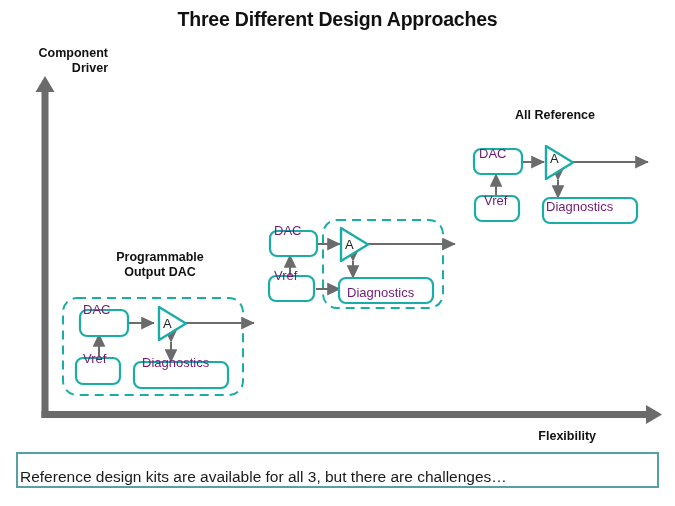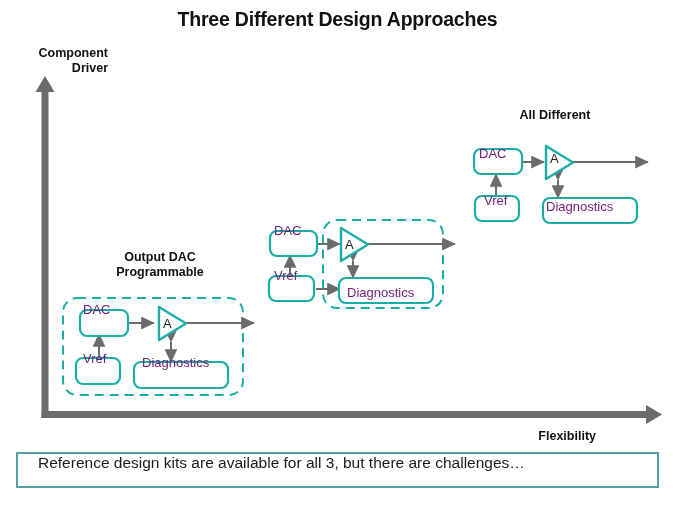--- a/index.html
+++ b/index.html
@@ -104,22 +104,22 @@
   .caption {
     position: absolute;
     left: 16px;
     top: 452px;
     width: 643px;
     height: 36px;
     box-sizing: border-box;
     border: 2px solid #55a0a0;
     background: #ffffff;
     display: flex;
-    align-items: flex-start;
-    padding-left: 20px;
+    align-items: flex-end;
+    padding-left: 2px;
     font-size: 15.5px;
     color: #1a1a1a;
     font-family: "Liberation Sans", sans-serif;
   }
 </style>
 </head>
 <body>
 
 <div id="slide">
 
@@ -145,22 +145,22 @@
 
   <div class="axis-label y">
     <div>Component</div>
     <div>Driver</div>
   </div>
   <div class="axis-label x">Flexibility</div>
 
   <div class="group" style="left:60px; top:250px; width:200px; height:150px;">
 
     <div class="group-title" style="left:0px; top:0px; width:200px;">
+      <div>Programmable</div>
       <div>Output DAC</div>
-      <div>Programmable</div>
     </div>
 
     <svg class="grp-svg" width="200" height="150" viewBox="0 0 200 150">
       <defs>
         <marker id="g1ar" markerWidth="7" markerHeight="7" refX="6.4" refY="3.2" orient="auto" markerUnits="strokeWidth">
           <path d="M0,0 L6.8,3.2 L0,6.4 Z" fill="#6b6b6b"></path>
         </marker>
         <marker id="g1arU" markerWidth="7" markerHeight="7" refX="6.4" refY="3.2" orient="auto" markerUnits="strokeWidth">
           <path d="M0,0 L6.8,3.2 L0,6.4 Z" fill="#6b6b6b"></path>
         </marker>
@@ -216,21 +216,21 @@
 
       <rect x="74" y="95" width="94" height="25" rx="7" ry="7" fill="#ffffff" stroke="#1aada8" stroke-width="2.2"></rect>
 
       <path d="M76,45 L76,78 L103,61.5 Z" fill="#ffffff" stroke="#1aada8" stroke-width="2.4" stroke-linejoin="round"></path>
     </svg>
   </div>
 
   <div class="group" style="left:470px; top:108px; width:195px; height:125px;">
 
     <div class="group-title" style="left:15px; top:0px; width:140px;">
-      <div>All Different</div>
+      <div>All Reference</div>
     </div>
 
     <svg class="grp-svg" width="195" height="125" viewBox="0 0 195 125">
       <defs>
         <marker id="g3ar" markerWidth="7" markerHeight="7" refX="6.4" refY="3.2" orient="auto" markerUnits="strokeWidth">
           <path d="M0,0 L6.8,3.2 L0,6.4 Z" fill="#6b6b6b"></path>
         </marker>
       </defs>
 
       <line x1="26" y1="88" x2="26" y2="66" stroke="#6b6b6b" stroke-width="2" marker-end="url(#g3ar)"></line>

